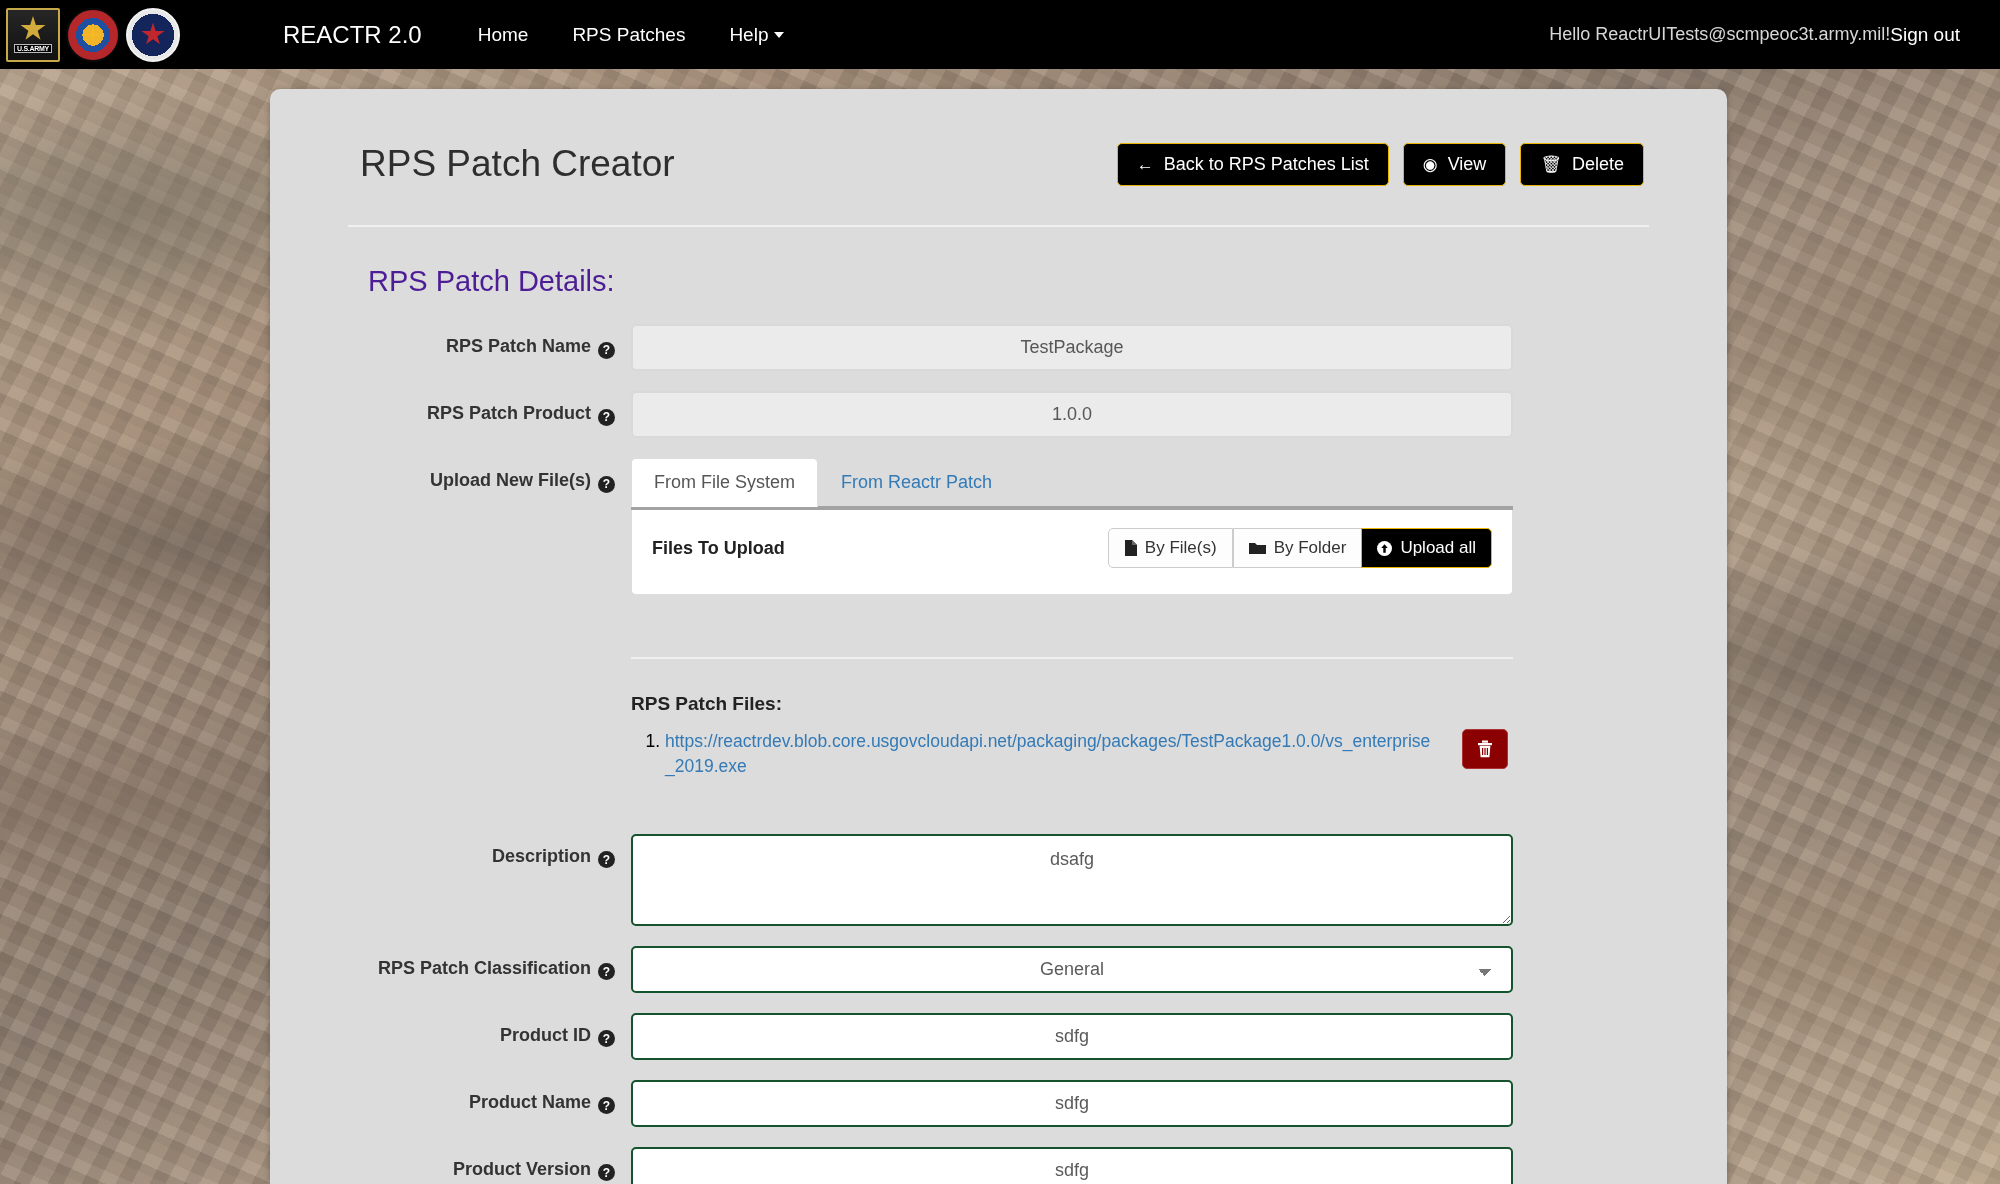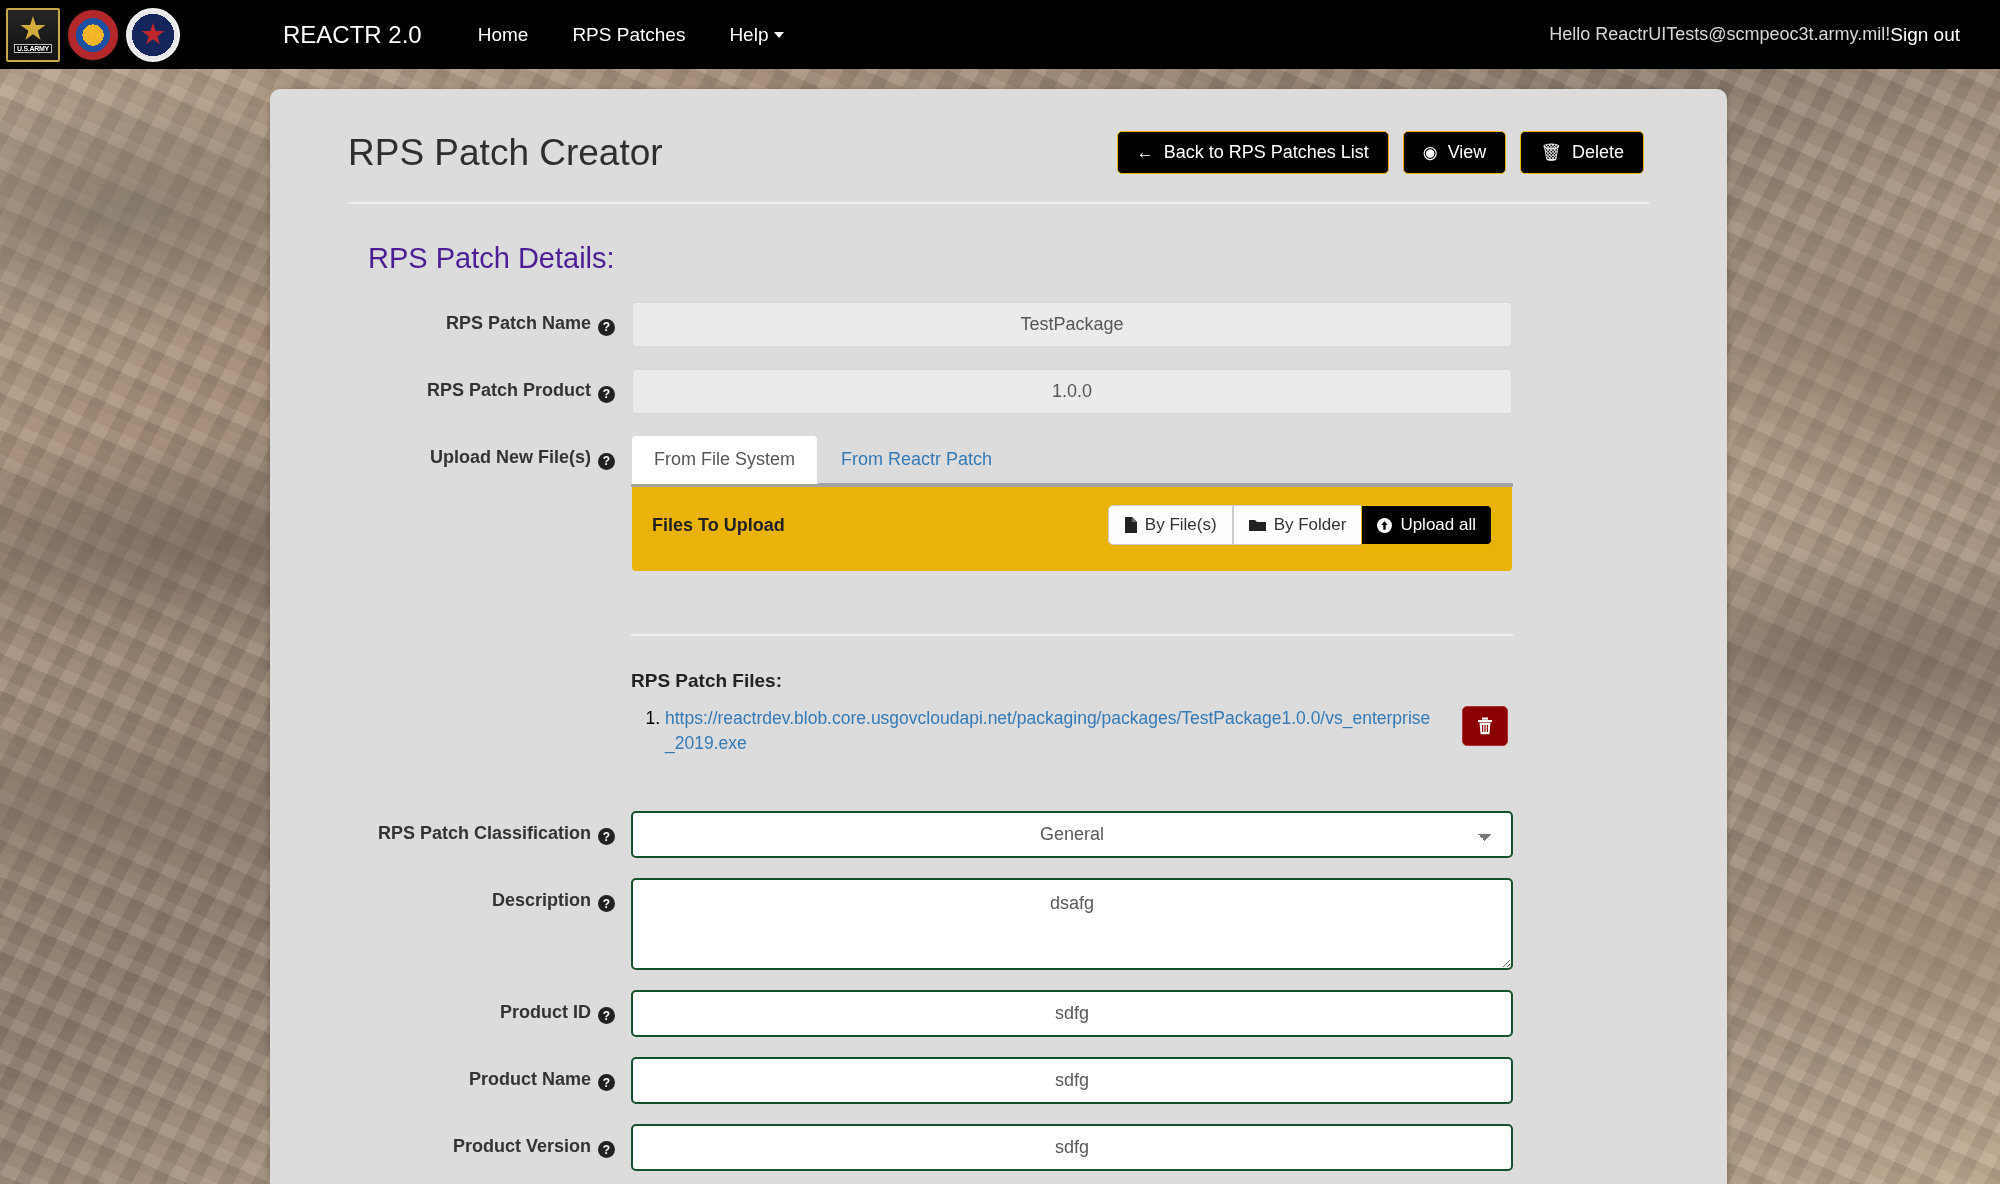--- a/index.html
+++ b/index.html
@@ -134,21 +134,21 @@
 
   .title-row {
     display: flex;
     align-items: center;
     padding-top: 42px;
   }
   .page-title {
     font-size: 37px;
     color: #2e2e2e;
     font-weight: normal;
-    margin: 0;
+    margin: 12px;
     white-space: nowrap;
   }
   .title-buttons { margin-left: auto; display: flex; gap: 14px; padding-right: 5px; }
   .btn-black {
     background: #000;
     color: #fff;
     border: 1px solid #e8b500;
     border-radius: 5px;
     font-size: 18px;
     padding: 10px 19px;
@@ -265,21 +265,21 @@
     white-space: nowrap;
   }
   .tab.active {
     background: #fff;
     border-color: #ddd #ddd #fff;
     color: #565656;
   }
   .tab.inactive { color: #337ab7; }
 
   .tab-panel {
-    background: #eab308;
+    background: #ffffff;
     border: 1px solid #ddd;
     border-top: none;
     border-radius: 0 0 5px 5px;
     padding: 18px 20px 26px 20px;
     display: flex;
     align-items: center;
   }
   .files-label { font-size: 18px; font-weight: bold; color: #222; }
   .upload-btns { margin-left: auto; display: flex; }
   .btn-light {
@@ -498,40 +498,40 @@
             </span>
           </button>
         </div>
       </div>
     </div>
 
     <div class="spacer-row"></div>
 
     <div class="form-row">
       <div class="form-label">
+        <span>Description</span><span class="help-icon">?</span>
+      </div>
+      <div class="form-control-wrap">
+        <textarea class="inp" style="">dsafg</textarea>
+      </div>
+    </div>
+
+    <div class="form-row">
+      <div class="form-label">
         <span>RPS Patch Classification</span><span class="help-icon">?</span>
       </div>
       <div class="form-control-wrap">
         <select class="inp">
           <option>General</option>
         </select>
       </div>
     </div>
 
     <div class="form-row">
       <div class="form-label">
-        <span>Description</span><span class="help-icon">?</span>
-      </div>
-      <div class="form-control-wrap">
-        <textarea class="inp" style="">dsafg</textarea>
-      </div>
-    </div>
-
-    <div class="form-row">
-      <div class="form-label">
         <span>Product ID</span><span class="help-icon">?</span>
       </div>
       <div class="form-control-wrap">
         <input class="inp" value="sdfg" style="">
       </div>
     </div>
 
     <div class="form-row">
       <div class="form-label">
         <span>Product Name</span><span class="help-icon">?</span>

